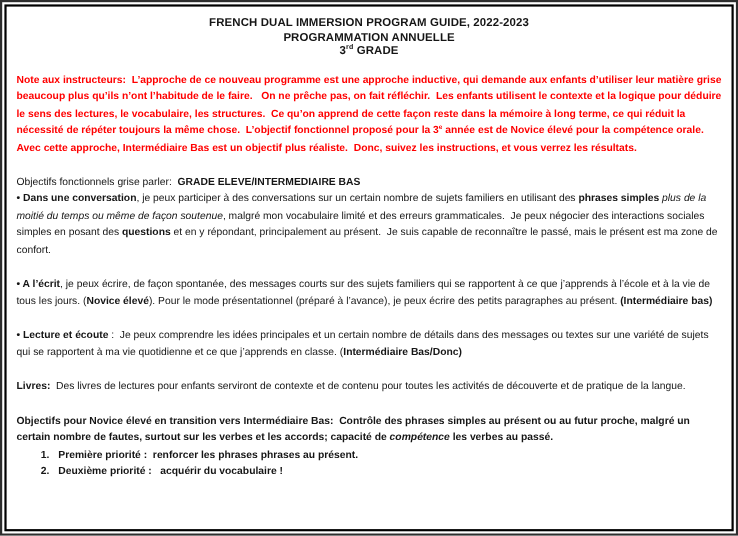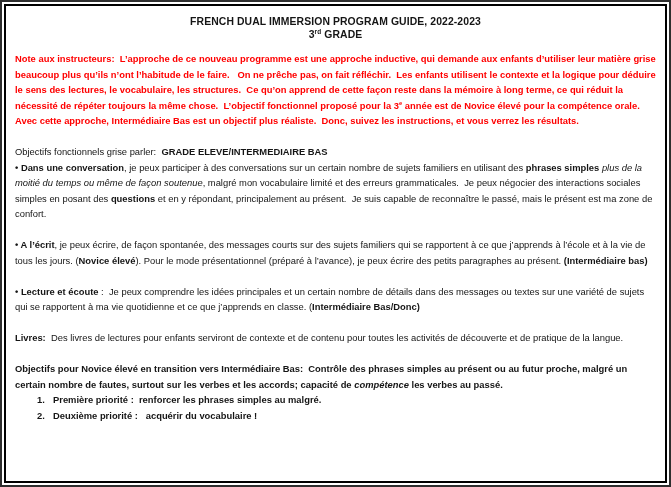--- a/index.html
+++ b/index.html
@@ -36,41 +36,42 @@
   ol.priorities .num{flex:0 0 16px;}
 </style>
 </head>
 <body>
 
 <div class="page">
   <div class="inner">
 
     <div class="title">
       <div>FRENCH DUAL IMMERSION PROGRAM GUIDE, 2022-2023</div>
+      <div>PROGRAMMATION ANNUELLE</div>
       <div><span>3</span><sup>rd</sup><span> GRADE</span></div>
     </div>
 
     <p class="para bold" style="color: rgb(255, 0, 0);"><span>Note aux instructeurs:  L’approche de ce nouveau programme est une approche inductive, qui demande aux enfants d’utiliser leur matière grise beaucoup plus qu’ils n’ont l’habitude de le faire.   On ne prêche pas, on fait réfléchir.  Les enfants utilisent le contexte et la logique pour déduire le sens des lectures, le vocabulaire, les structures.  Ce qu’on apprend de cette façon reste dans la mémoire à long terme, ce qui réduit la nécessité de répéter toujours la même chose.  L’objectif fonctionnel proposé pour la 3</span><sup>e</sup><span> année est de Novice élevé pour la compétence orale.  Avec cette approche, Intermédiaire Bas est un objectif plus réaliste.  Donc, suivez les instructions, et vous verrez les résultats.</span></p>
 
     <p class="para mb0"><span>Objectifs fonctionnels grise parler:  </span><span class="b">GRADE ELEVE/INTERMEDIAIRE BAS</span></p>
 
     <p class="para"><span class="b">• Dans une conversation</span><span>, je peux participer à des conversations sur un certain nombre de sujets familiers en utilisant des </span><span class="b">phrases simples</span><span> </span><span class="i">plus de la moitié du temps ou même de façon soutenue</span><span>, malgré mon vocabulaire limité et des erreurs grammaticales.  Je peux négocier des interactions sociales simples en posant des </span><span class="b">questions</span><span> et en y répondant, principalement au présent.  Je suis capable de reconnaître le passé, mais le présent est ma zone de confort.</span></p>
 
     <p class="para"><span class="b">• A l’écrit</span><span>, je peux écrire, de façon spontanée, des messages courts sur des sujets familiers qui se rapportent à ce que j’apprends à l’école et à la vie de tous les jours. (</span><span class="b">Novice élevé</span><span>). Pour le mode présentationnel (préparé à l’avance), je peux écrire des petits paragraphes au présent. </span><span class="b">(Intermédiaire bas)</span></p>
 
     <p class="para"><span class="b">• Lecture et écoute</span><span> :  Je peux comprendre les idées principales et un certain nombre de détails dans des messages ou textes sur une variété de sujets qui se rapportent à ma vie quotidienne et ce que j’apprends en classe. (</span><span class="b">Intermédiaire Bas/Donc)</span></p>
 
     <p class="para"><span class="b">Livres:</span><span>  Des livres de lectures pour enfants serviront de contexte et de contenu pour toutes les activités de découverte et de pratique de la langue.</span></p>
 
     <p class="para mb0"><span class="b">Objectifs pour Novice élevé en transition vers Intermédiaire Bas:  Contrôle des phrases simples au présent ou au futur proche, malgré un certain nombre de fautes, surtout sur les verbes et les accords; capacité de </span><span class="b i">compétence</span><span class="b"> les verbes au passé.</span></p>
 
     <ol class="priorities">
       <li>
         <span class="num">1.</span>
-        <span>Première priorité :  renforcer les phrases simples au malgré.</span>
+        <span>Première priorité :  renforcer les phrases phrases au présent.</span>
       </li>
       <li>
         <span class="num">2.</span>
         <span>Deuxième priorité :   acquérir du vocabulaire !</span>
       </li>
     </ol>
 
   </div>
 </div>
 

